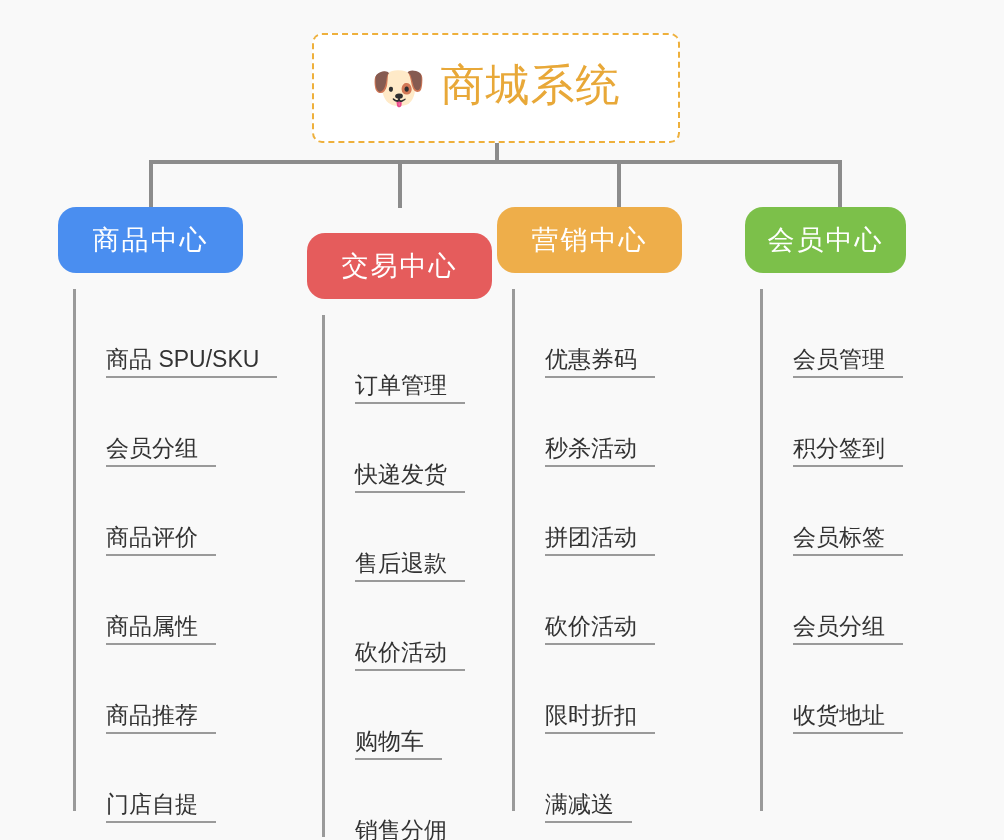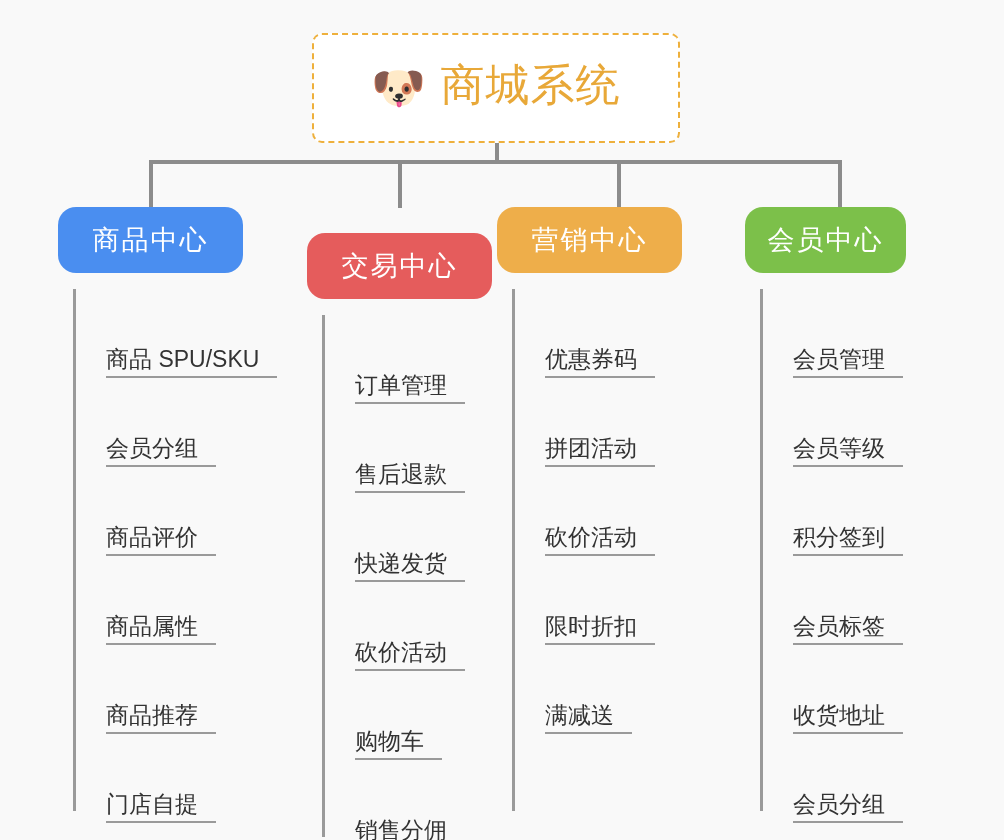--- a/index.html
+++ b/index.html
@@ -148,24 +148,24 @@
   </div>
 
   <div class="col" style="left:307px; width:250px;">
     <div class="cat-box" style="width: 185px; background: rgb(229, 92, 92); margin-top: 26px;">交易中心</div>
     <div class="leaves">
       <div class="trunk" style="height:522px;"></div>
       <div class="leaf">
           <span class="leaf-inner">订单管理</span>
         </div>
       <div class="leaf">
+          <span class="leaf-inner">快递发货</span>
+        </div>
+      <div class="leaf">
           <span class="leaf-inner">售后退款</span>
-        </div>
-      <div class="leaf">
-          <span class="leaf-inner">快递发货</span>
         </div>
       <div class="leaf">
           <span class="leaf-inner">砍价活动</span>
         </div>
       <div class="leaf">
           <span class="leaf-inner">购物车</span>
         </div>
       <div class="leaf">
           <span class="leaf-inner">销售分佣</span>
         </div>
@@ -173,20 +173,23 @@
   </div>
 
   <div class="col" style="left:497px; width:250px;">
     <div class="cat-box" style="width: 185px; background: rgb(238, 174, 74);">营销中心</div>
     <div class="leaves">
       <div class="trunk" style="height:522px;"></div>
       <div class="leaf">
           <span class="leaf-inner">优惠券码</span>
         </div>
       <div class="leaf">
+          <span class="leaf-inner">秒杀活动</span>
+        </div>
+      <div class="leaf">
           <span class="leaf-inner">拼团活动</span>
         </div>
       <div class="leaf">
           <span class="leaf-inner">砍价活动</span>
         </div>
       <div class="leaf">
           <span class="leaf-inner">限时折扣</span>
         </div>
       <div class="leaf">
           <span class="leaf-inner">满减送</span>
@@ -195,30 +198,27 @@
   </div>
 
   <div class="col" style="left:745px; width:250px;">
     <div class="cat-box" style="width: 161px; background: rgb(124, 192, 74);">会员中心</div>
     <div class="leaves">
       <div class="trunk" style="height:522px;"></div>
       <div class="leaf">
           <span class="leaf-inner">会员管理</span>
         </div>
       <div class="leaf">
-          <span class="leaf-inner">会员等级</span>
-        </div>
-      <div class="leaf">
           <span class="leaf-inner">积分签到</span>
         </div>
       <div class="leaf">
           <span class="leaf-inner">会员标签</span>
         </div>
       <div class="leaf">
+          <span class="leaf-inner">会员分组</span>
+        </div>
+      <div class="leaf">
           <span class="leaf-inner">收货地址</span>
         </div>
-      <div class="leaf">
-          <span class="leaf-inner">会员分组</span>
-        </div>
     </div>
   </div>
 
 </div>
 
 </body></html>

